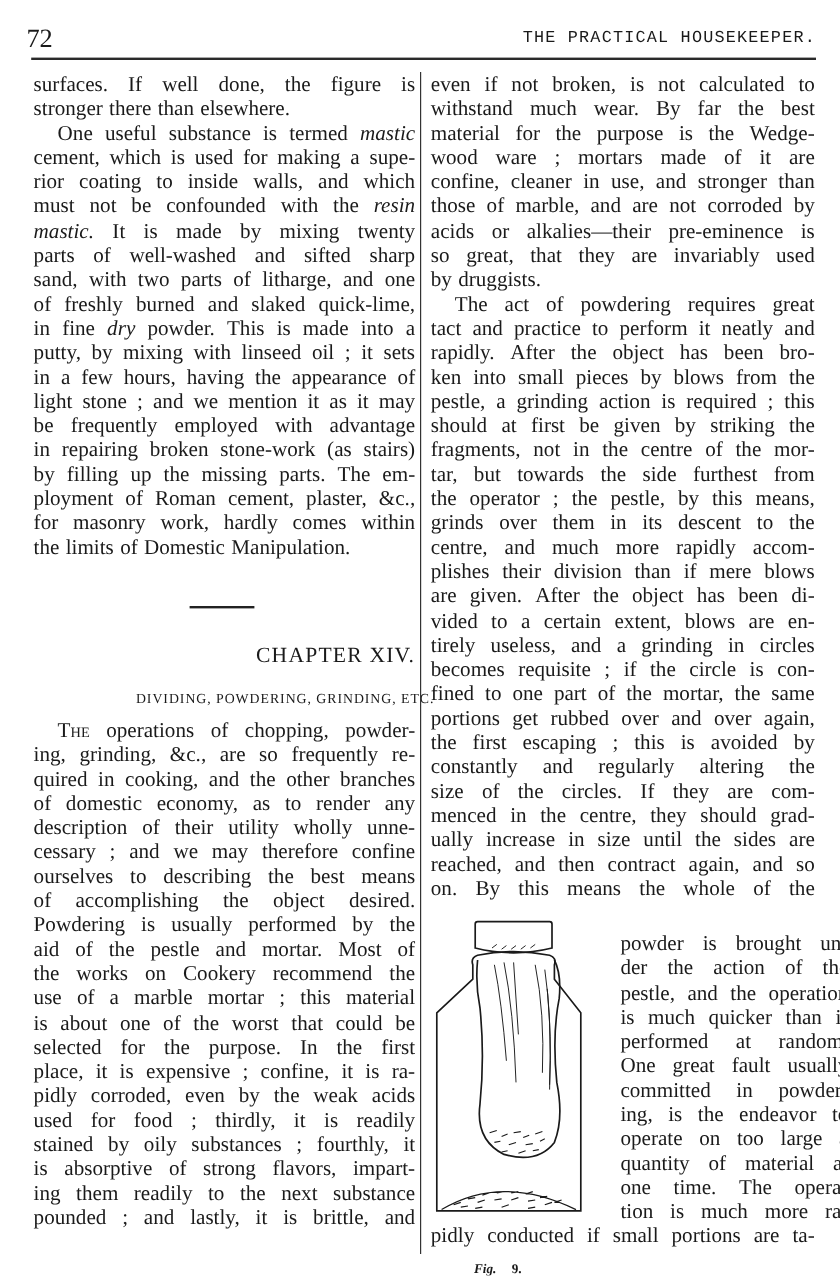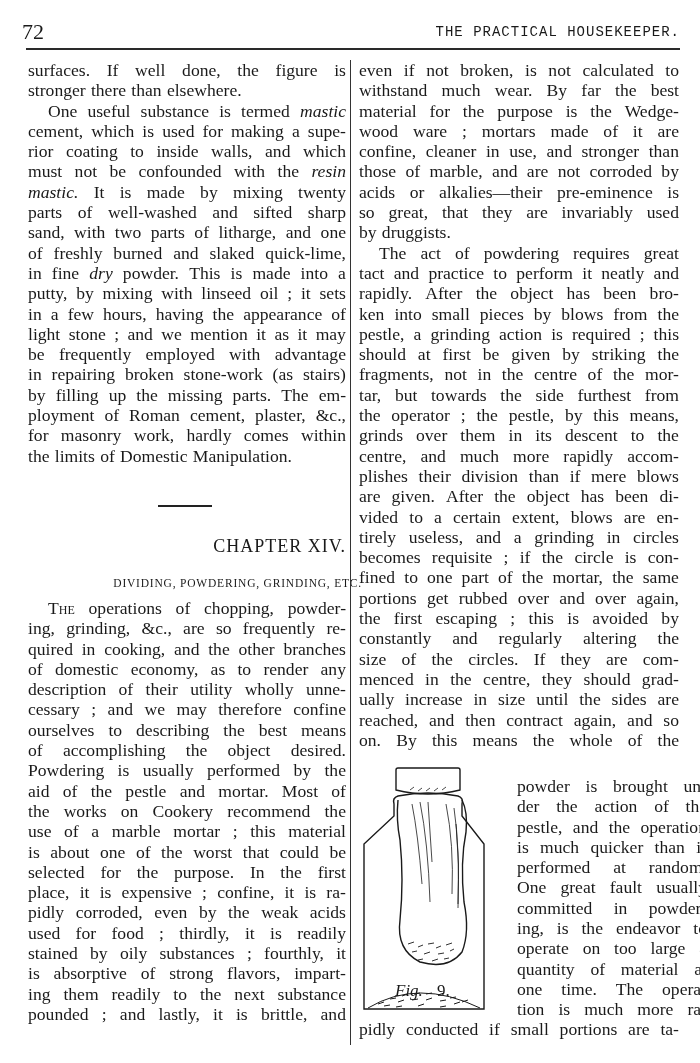--- a/index.html
+++ b/index.html
@@ -52,22 +52,22 @@
     position: absolute; left: 44px; width: 318px; top: 577px; text-align: right;
     font-family: "Liberation Serif", serif; font-size: 11.5px; letter-spacing: 0.8px;
     font-variant: small-caps;
   }
   .col-left2 { top: 598px; }
   .smallcaps { font-variant: small-caps; }
   .figure {
     position: absolute; left: 356px; top: 764px; width: 132px; height: 270px;
   }
   .fig-caption {
-    position: absolute; left: 395px; top: 981px;
-    font-family: "Liberation Serif", serif; font-size: 17px;
+    position: absolute; left: 395px; top: 1052px;
+    font-family: "Liberation Serif", serif; font-size: 11px; font-weight: bold;
   }
   .fig-caption i { margin-right: 10px; }
   .col-right2 { left: 517px; width: 190px; top: 776px; }
   .col-right3 { top: 1019px; }
 </style>
 </head>
 <body>
 
 <div class="page-header">
   <span class="page-number">72</span>

